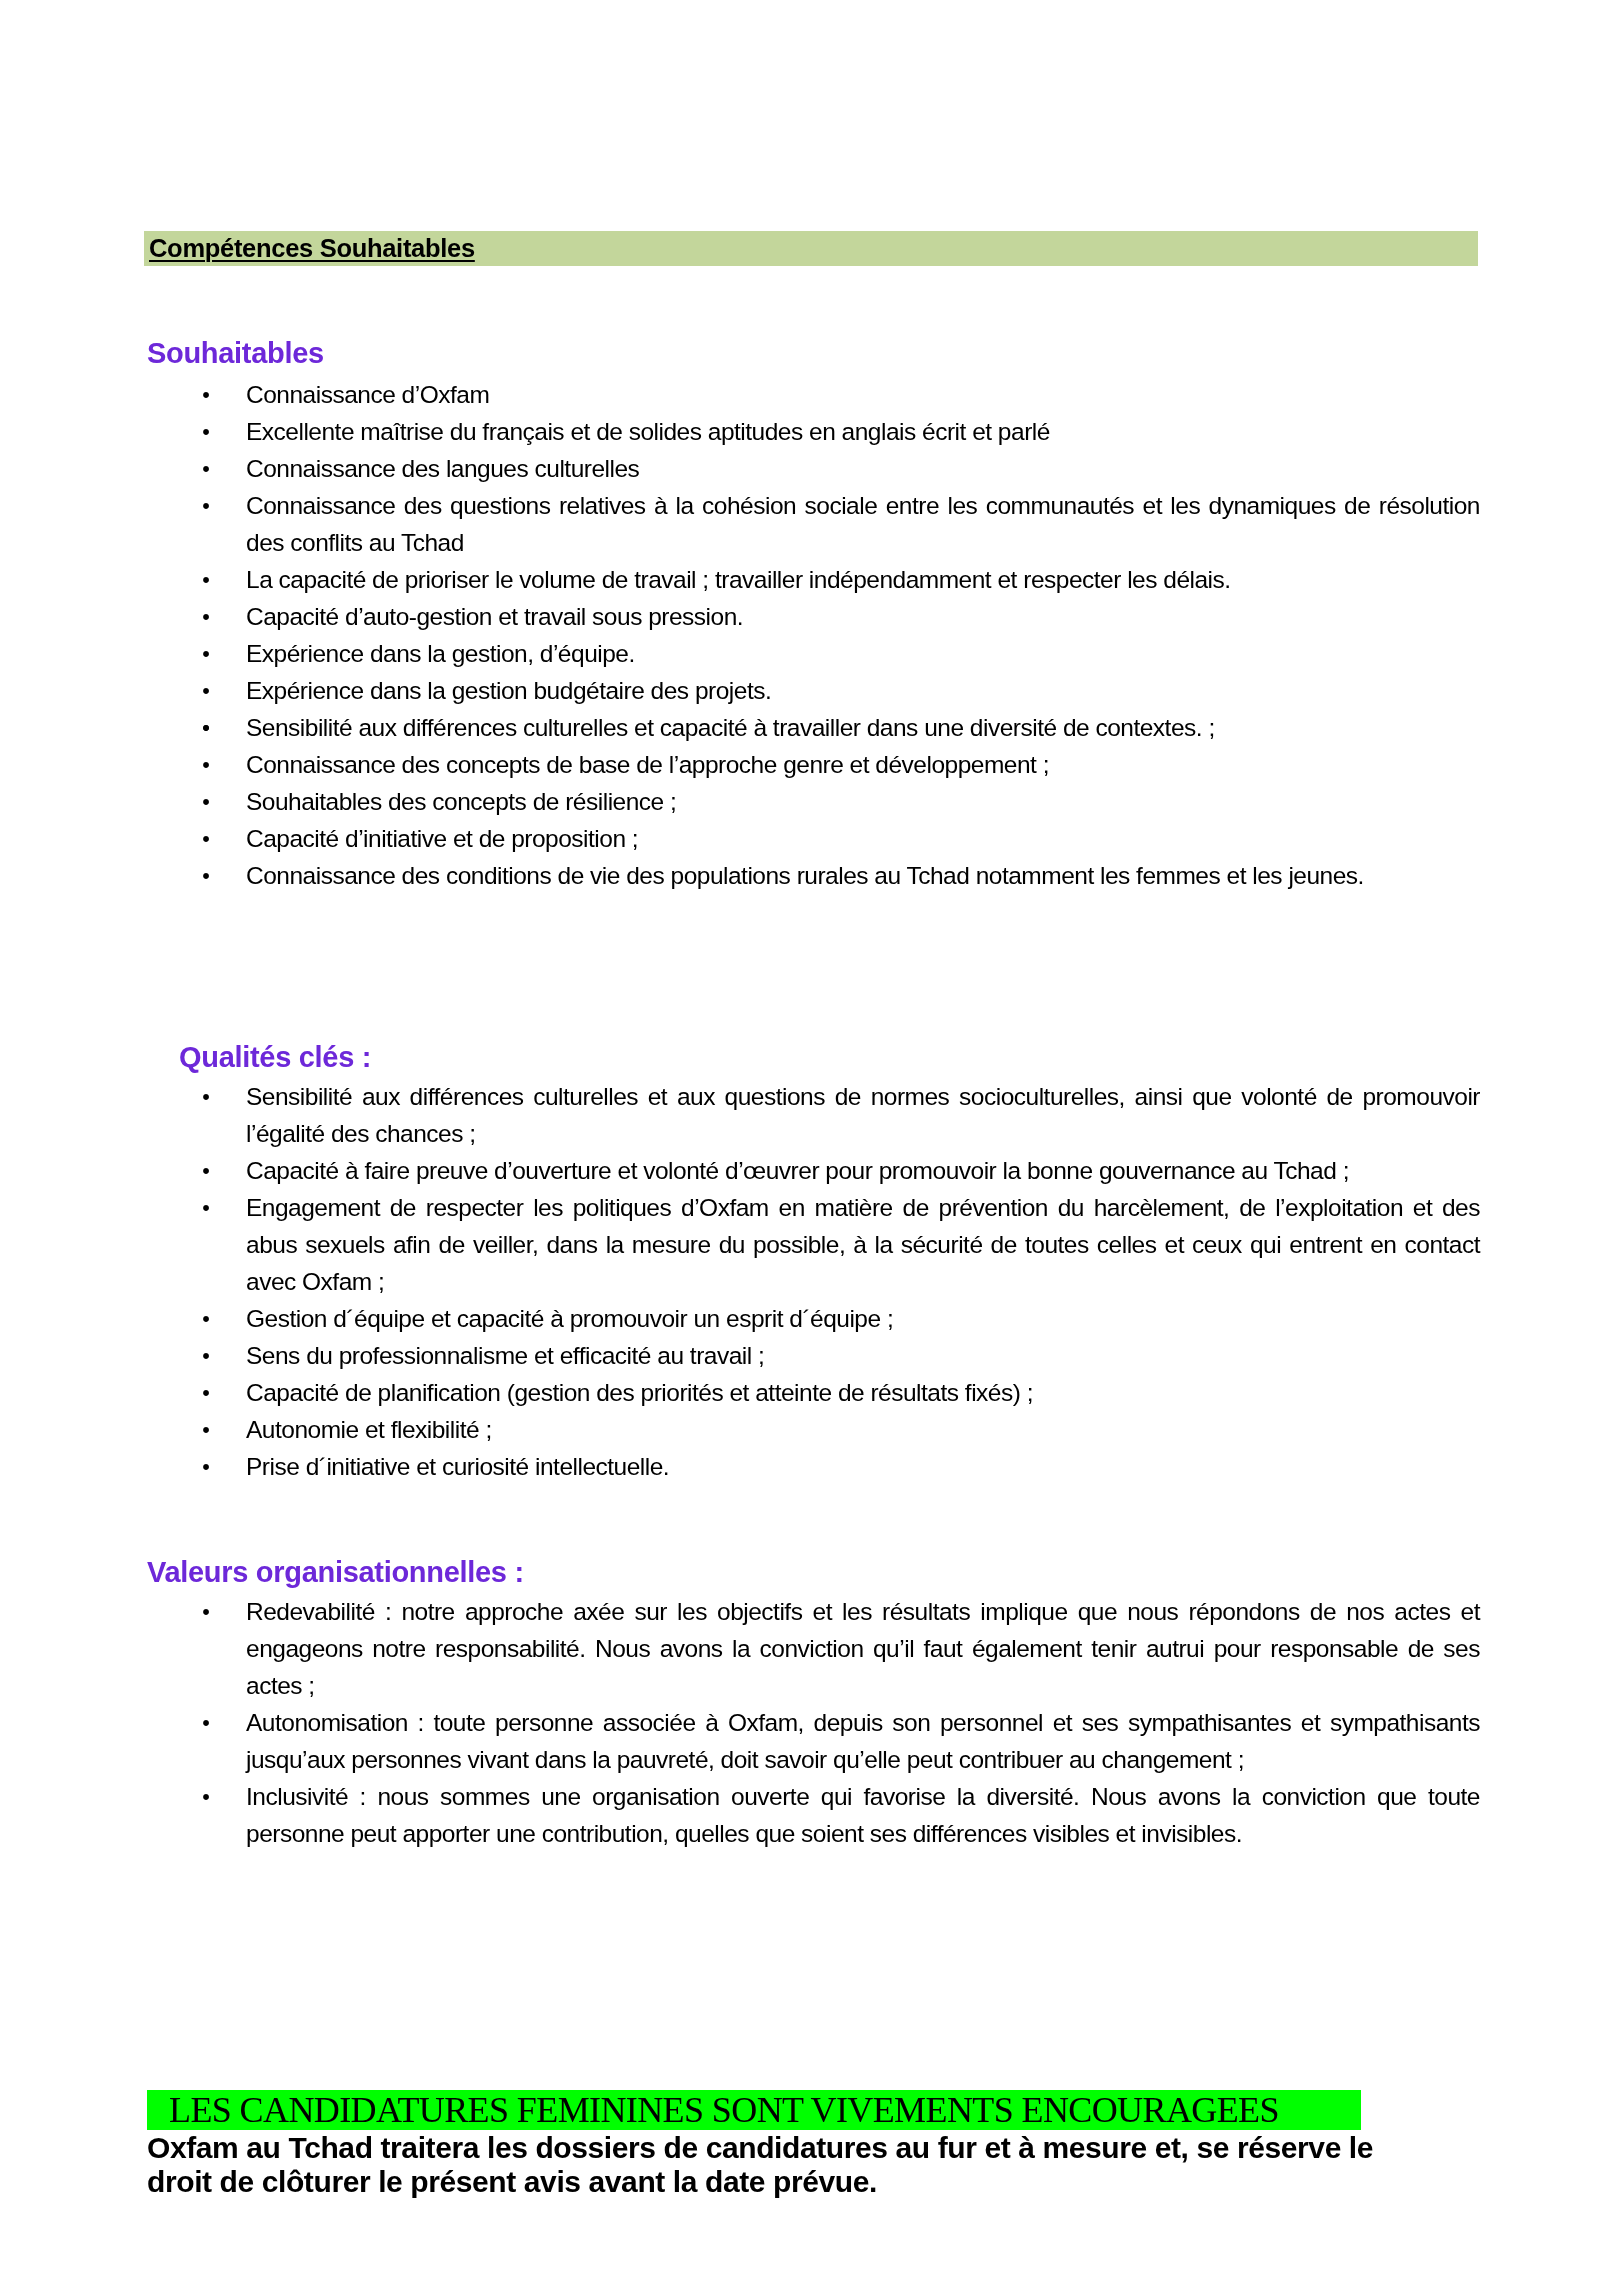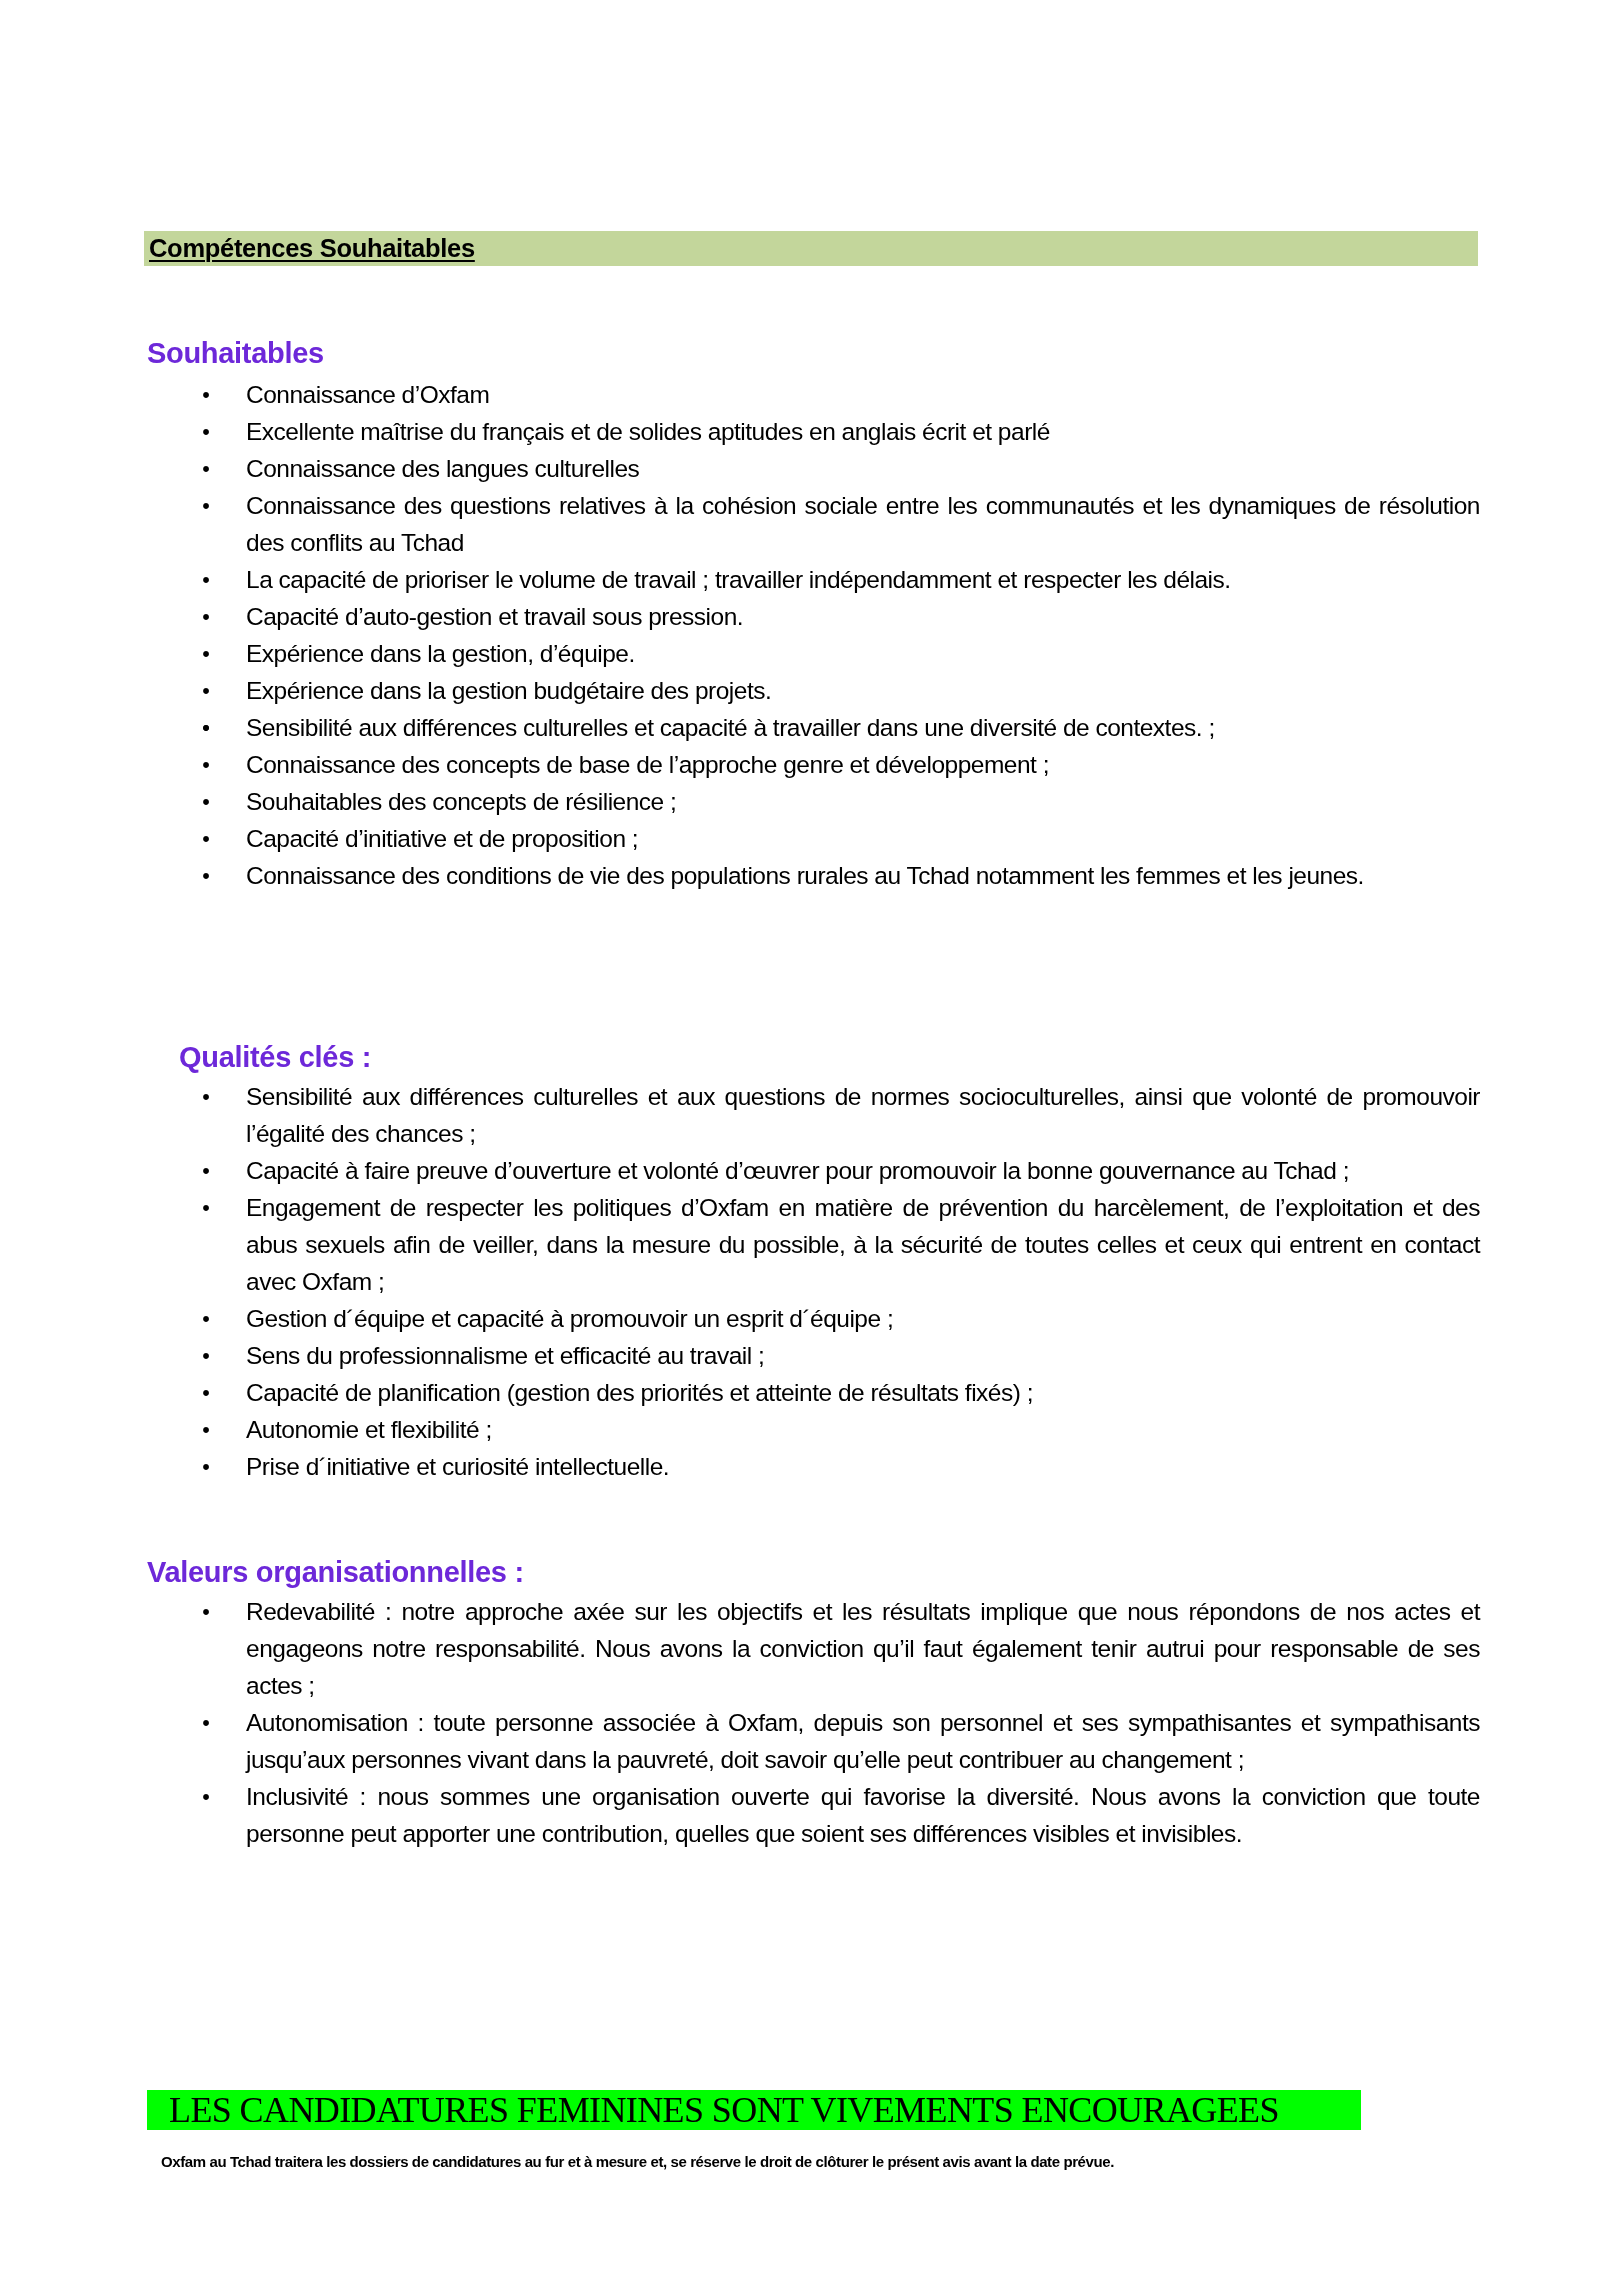--- a/index.html
+++ b/index.html
@@ -103,25 +103,25 @@
       white-space: nowrap;
       margin-left: 22px;
     }
     .notice {
       position: absolute;
       left: 147px;
       top: 2131px;
       width: 1294px;
       font-family: "Liberation Sans", sans-serif;
       font-weight: bold;
-      font-size: 15px;
+      font-size: 30px;
       line-height: 34px;
       letter-spacing: -0.4px;
       color: #000;
-      margin: 14px;
+      margin: 0;
     }
   </style>
 </head>
 <body>
 
 <div class="page">
 
   <div class="section-header-bar"></div>
   <div class="section-header-text">Compétences Souhaitables</div>
 

